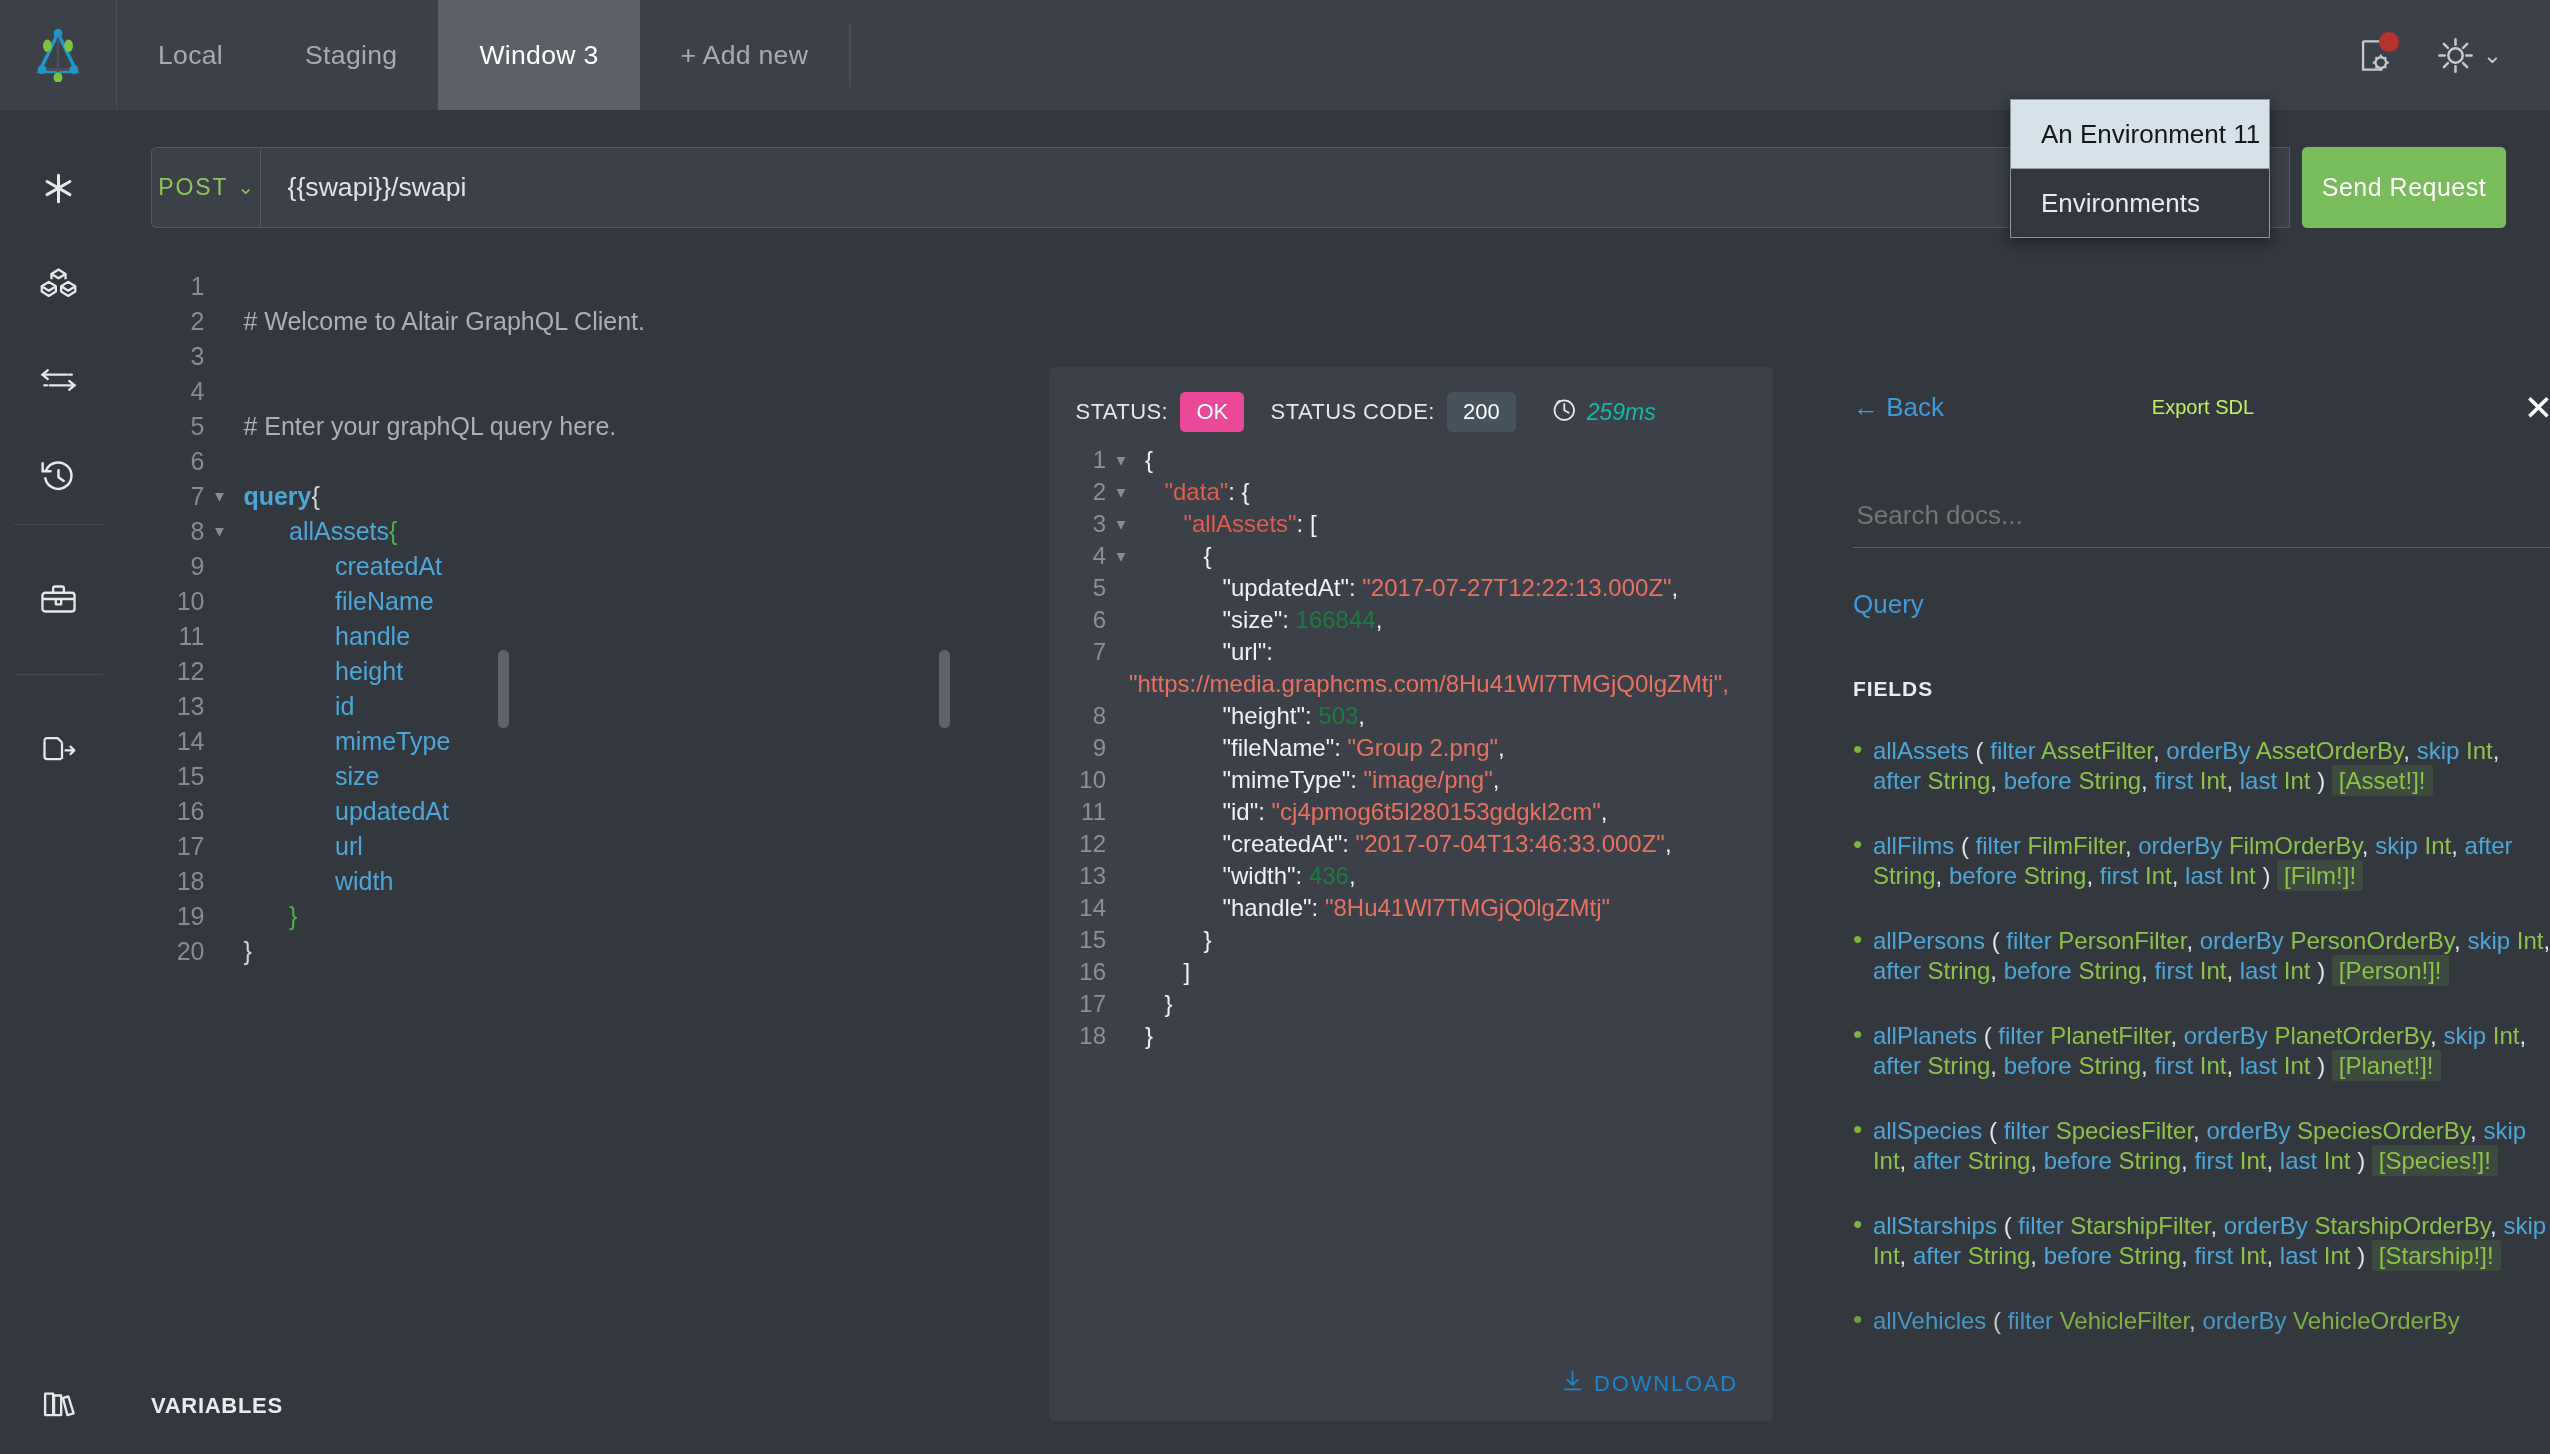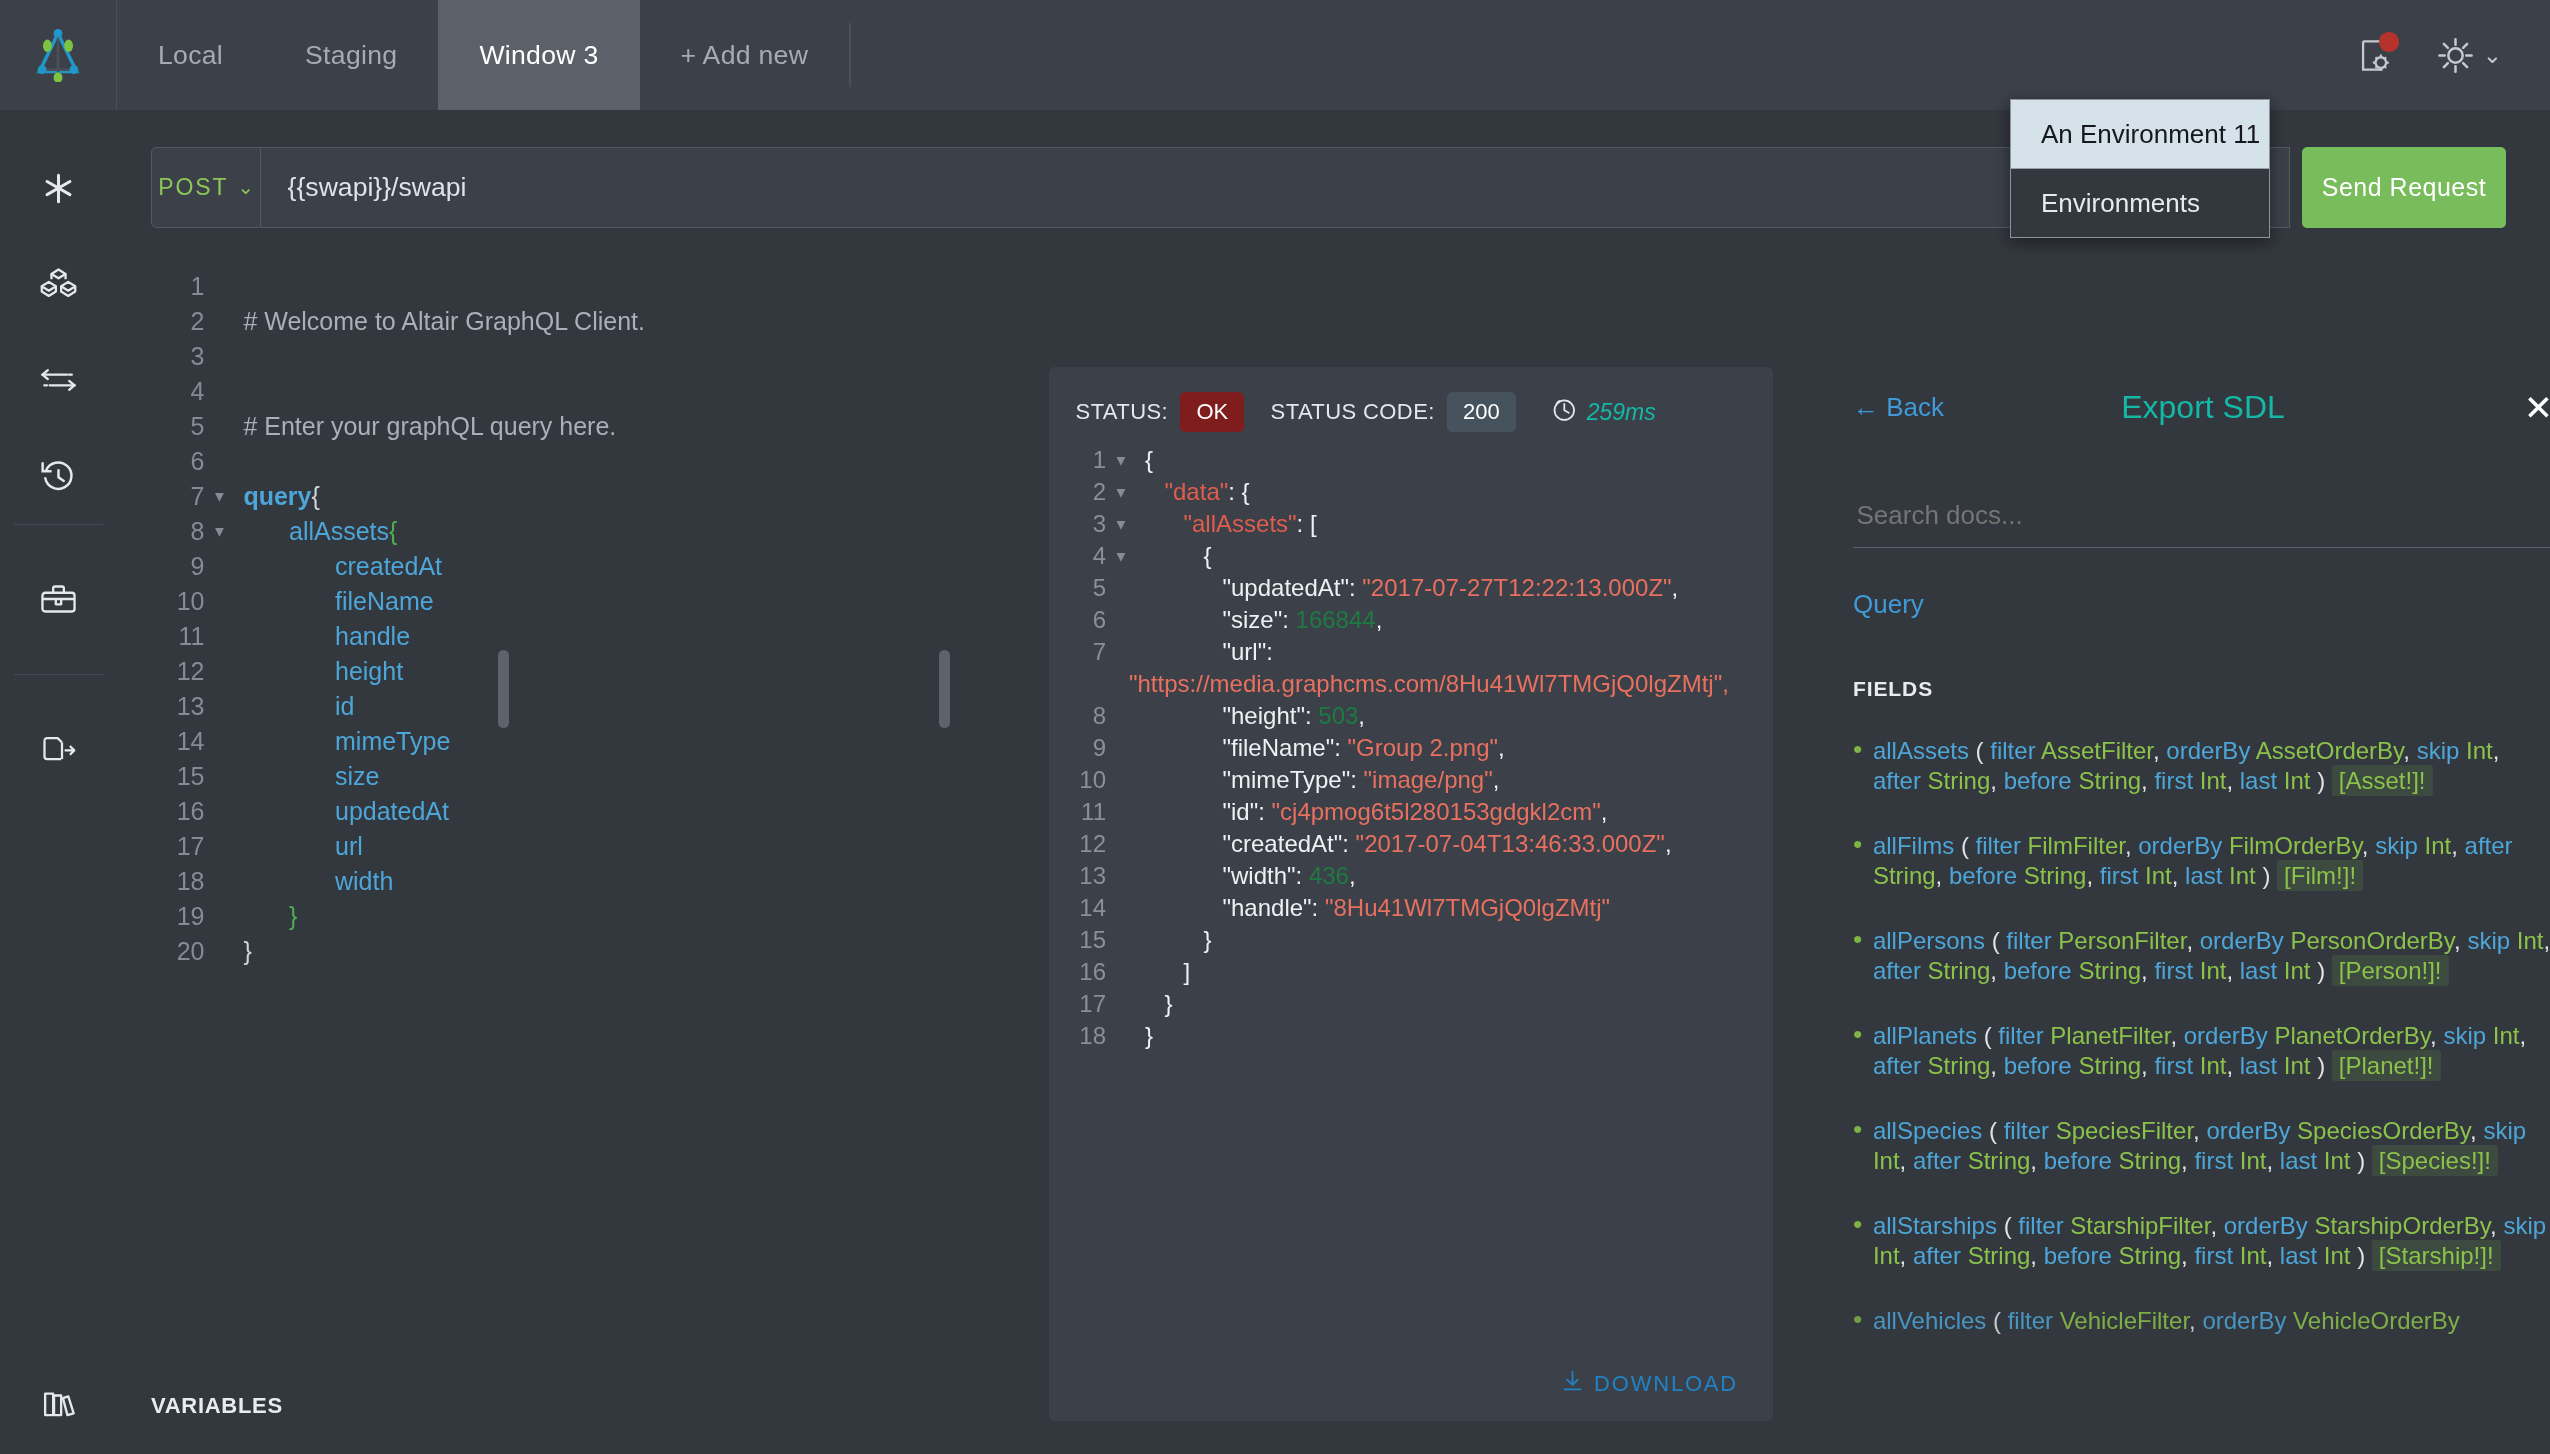--- a/index.html
+++ b/index.html
@@ -150,21 +150,21 @@
     background: #3b4049; border-radius: 5.3px; overflow: hidden;
   }
   .resp-status {
     display: flex; align-items: center; padding: 25px 26.6px 7px 26.6px;
     font-size: 22px; color: #e4e7eb; gap: 12.4px;
   }
   .status-label { letter-spacing: 0.4px; }
   .pill {
     border-radius: 5.3px; padding: 7px 16px; font-size: 22px;
   }
-  .pill-ok { background: #7f1d1d; color: #ffffff; }
+  .pill-ok { background: #ec4899; color: #ffffff; }
   .pill-code { background: #46525c; color: #ffffff; }
   .time-wrap { display: flex; align-items: center; gap: 8.9px; margin-left: 23px; }
   .time-text { color: #14b8a6; font-size: 23px; font-style: italic; }
 
   .resp-body { padding: 5.3px 0 0 19.5px; }
   .resp-body .code { font-size: 24px; line-height: 32px; }
   .resp-body .gutter { width: 41px; color: #8a9098; }
   .resp-body .code-text { padding-left: 8.9px; }
   .j-key { color: #e05d4e; }
   .j-keyw { color: #eef1f4; }
@@ -183,21 +183,21 @@
   .docs-pane {
     position: absolute; left: 1736px; top: 266px;
     width: 700px; height: 1188px; overflow: hidden;
   }
   .docs-head {
     display: flex; align-items: center; height: 62px; position: relative;
   }
   .docs-back { color: #3f9ad8; font-size: 26px; cursor: pointer; }
   .docs-export {
     position: absolute; left: 50%; transform: translateX(-50%);
-    color: #14b8a6; font-size: 32px; cursor: pointer;
+    color: #bef264; font-size: 20px; cursor: pointer;
   }
   .docs-close {
     position: absolute; right: 0; color: #ffffff; font-size: 35px;
     cursor: pointer; line-height: 1;
   }
   .docs-search {
     margin-top: 55px; width: 100%;
     background: transparent; border: none; border-bottom: 0.9px solid #5a5f67;
     color: #b9bec5; font-size: 26px; padding: 7px 3.5px 16px 3.5px;
     outline: none; font-family: "Liberation Sans", sans-serif;

